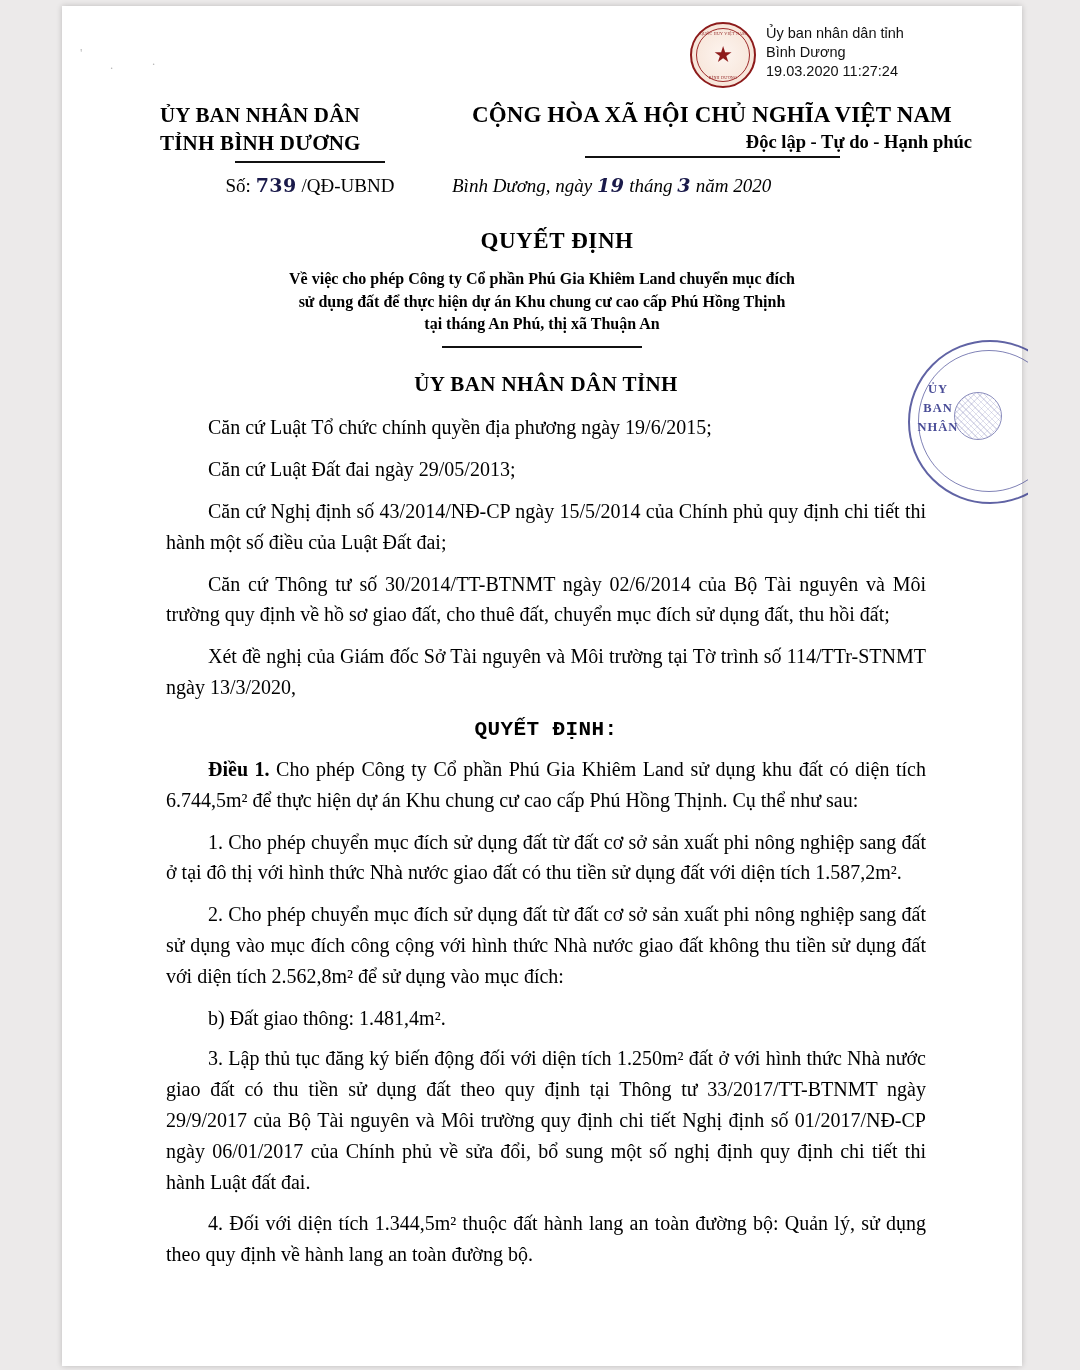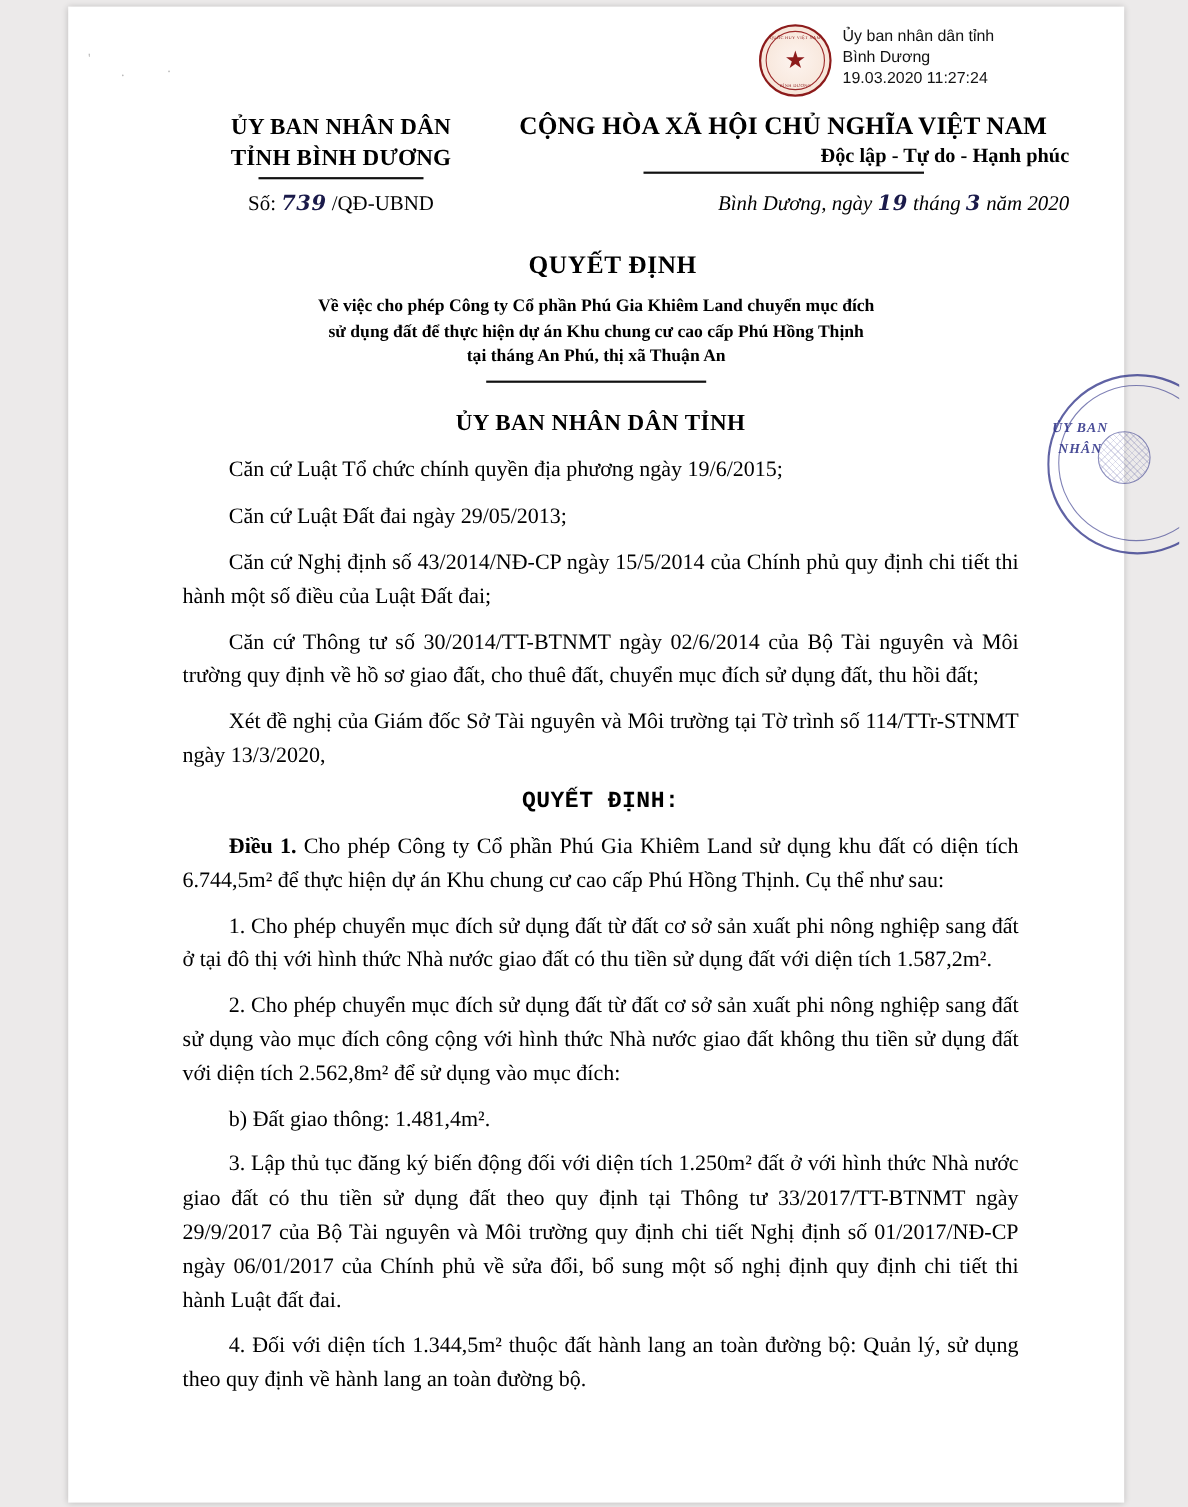--- a/index.html
+++ b/index.html
@@ -89,21 +89,20 @@
     position: absolute;
     top: 96px;
     left: 0;
     width: 100%;
   }
   .hdr-left {
     position: absolute;
     left: 98px;
     top: 0;
     width: 300px;
-    text-align: center;
     font-weight: bold;
     font-size: 21px;
     line-height: 1.32;
     letter-spacing: .2px;
   }
   .hdr-left .rule {
     width: 150px;
     height: 1.6px;
     background: #111;
     margin: 4px auto 0;
@@ -141,31 +140,30 @@
   }
   .so-wrap {
     position: absolute;
     left: 98px;
     width: 300px;
     text-align: center;
     white-space: nowrap;
   }
   .hand {
     font-family: "DejaVu Serif", serif;
-    font-style: italic;
     font-weight: bold;
     font-size: 19px;
     color: #1a1a4a;
     letter-spacing: .5px;
   }
   .date-wrap {
     position: absolute;
     left: 390px;
     width: 520px;
-    text-align: right;
+    text-align: left;
     font-style: italic;
     font-size: 19px;
     white-space: nowrap;
   }
   .title-block {
     position: absolute;
     top: 222px;
     left: 0;
     width: 100%;
     text-align: center;
@@ -211,27 +209,26 @@
   }
   p.para {
     margin: 0 0 11px 0;
     text-indent: 42px;
   }
   p.para.tight {
     margin-bottom: 10px;
   }
   .stamp {
     position: absolute;
-    left: 952px;
+    left: 908px;
     top: 340px;
     width: 120px;
     height: 170px;
     overflow: hidden;
     pointer-events: none;
-    font-style: italic;
   }
   .stamp .circle {
     position: absolute;
     left: 0;
     top: 0;
     width: 160px;
     height: 160px;
     border: 2.5px solid #2b2f86;
     border-radius: 50%;
     opacity: .75;

